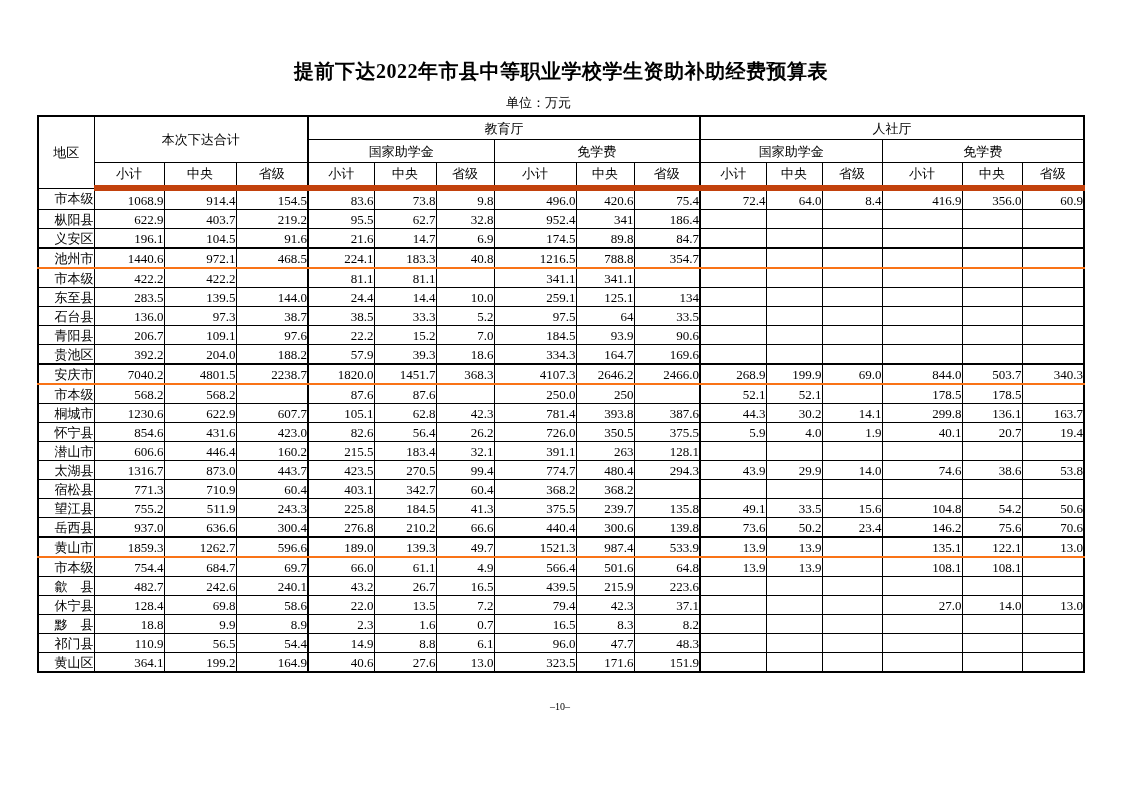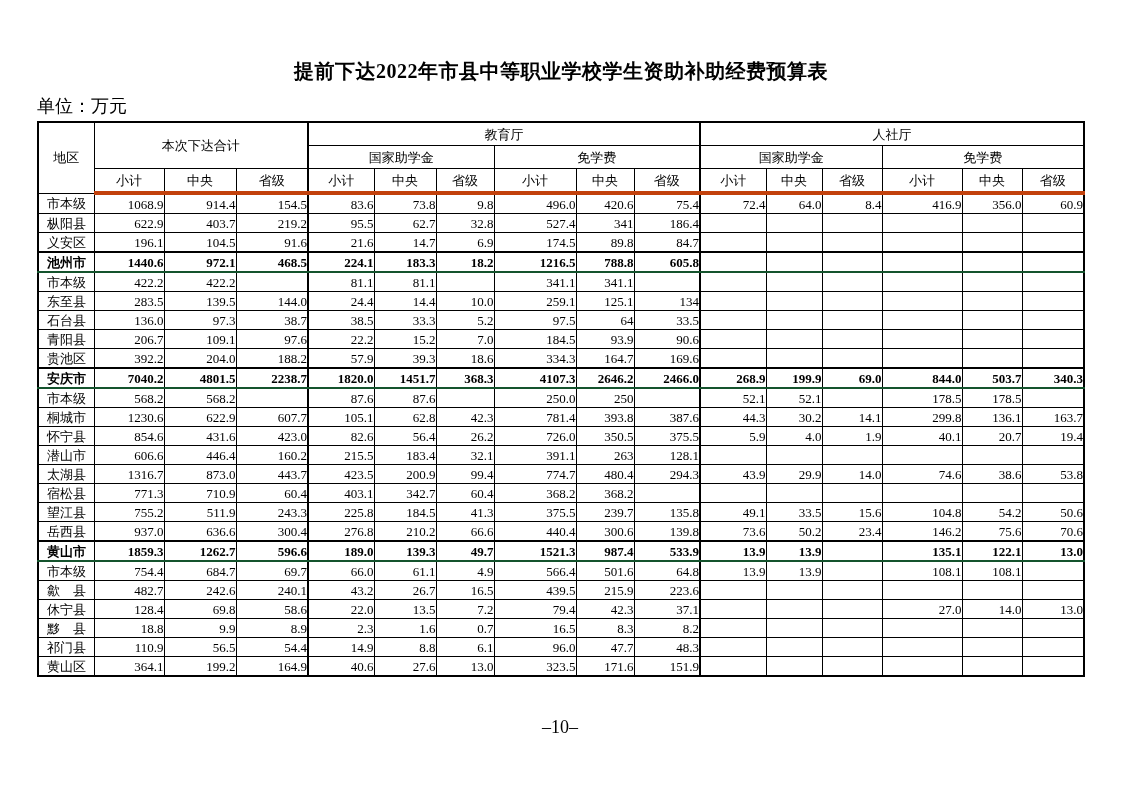--- a/index.html
+++ b/index.html
@@ -16,24 +16,24 @@
   .title {
     margin: 58px 0 0 0;
     text-align: center;
     font-size: 20px;
     font-weight: bold;
     letter-spacing: 0.5px;
   }
   .unit-row {
     width: 1046px;
     margin: 9px 0 3px 37px;
-    text-align: left;
+    text-align: center;
     padding-right: 0;
     box-sizing: border-box;
-    font-size: 18px;
+    font-size: 13px;
     font-family: Liberation Serif, serif;
   }
   .unit-row span { margin-right: 43px; }
   table.budget {
     border-collapse: collapse;
     table-layout: fixed;
     width: 1046px;
     margin-left: 37px;
     border: 2px solid #000;
   }
@@ -43,43 +43,43 @@
     line-height: 1;
     padding: 0;
     overflow: hidden;
     white-space: nowrap;
   }
   thead th {
     font-weight: normal;
     text-align: center;
     height: 22px;
   }
-  thead tr:last-child th { border-bottom: 4px solid #c2410c; }
+  thead tr:last-child th { border-bottom: 6px solid #c2410c; font-family: Liberation Mono, monospace; }
   tbody td {
     height: 18px;
     text-align: right;
     padding-right: 4px;
   }
   tbody td.region {
-    text-align: left;
+    text-align: right;
     padding-left: 8px;
     padding-right: 0;
   }
   tr.bold td {
-    font-weight: bold;
+    font-weight: normal;
     border-top: 2px solid #000;
-    border-bottom: 2px solid #14532d;
+    border-bottom: 2px solid #f97316;
   }
   .sec-end { border-right: 2px solid #000 !important; }
   .footer {
     width: 1046px;
     margin-left: 37px;
-    margin-top: 40px;
+    margin-top: 28px;
     text-align: center;
-    font-size: 18px;
+    font-size: 10px;
   }
 </style>
 </head>
 <body>
 
 <div class="page">
 
   <h1 class="title">提前下达2022年市县中等职业学校学生资助补助经费预算表</h1>
 
   <div class="unit-row">
@@ -156,21 +156,21 @@
           <td>60.9</td>
         </tr>
         <tr>
           <td class="region">枞阳县</td>
           <td>622.9</td>
           <td>403.7</td>
           <td class="sec-end">219.2</td>
           <td>95.5</td>
           <td>62.7</td>
           <td>32.8</td>
-          <td>527.4</td>
+          <td>952.4</td>
           <td>341</td>
           <td class="sec-end">186.4</td>
           <td></td>
           <td></td>
           <td></td>
           <td></td>
           <td></td>
           <td></td>
         </tr>
         <tr>
@@ -191,24 +191,24 @@
           <td></td>
           <td></td>
         </tr>
         <tr class="bold">
           <td class="region">池州市</td>
           <td>1440.6</td>
           <td>972.1</td>
           <td class="sec-end">468.5</td>
           <td>224.1</td>
           <td>183.3</td>
-          <td>18.2</td>
+          <td>40.8</td>
           <td>1216.5</td>
           <td>788.8</td>
-          <td class="sec-end">605.8</td>
+          <td class="sec-end">354.7</td>
           <td></td>
           <td></td>
           <td></td>
           <td></td>
           <td></td>
           <td></td>
         </tr>
         <tr>
           <td class="region">市本级</td>
           <td>422.2</td>
@@ -388,21 +388,21 @@
           <td></td>
           <td></td>
           <td></td>
         </tr>
         <tr>
           <td class="region">太湖县</td>
           <td>1316.7</td>
           <td>873.0</td>
           <td class="sec-end">443.7</td>
           <td>423.5</td>
-          <td>200.9</td>
+          <td>270.5</td>
           <td>99.4</td>
           <td>774.7</td>
           <td>480.4</td>
           <td class="sec-end">294.3</td>
           <td>43.9</td>
           <td>29.9</td>
           <td>14.0</td>
           <td>74.6</td>
           <td>38.6</td>
           <td>53.8</td>

